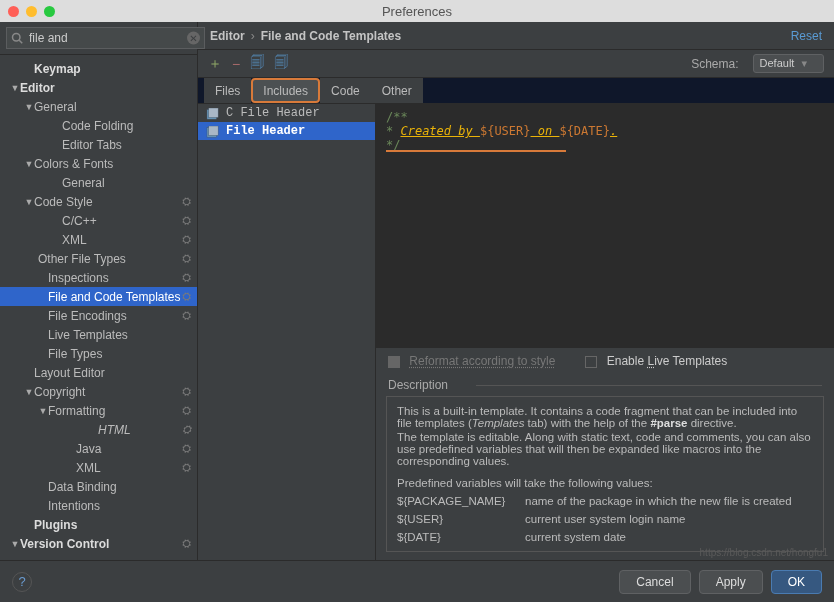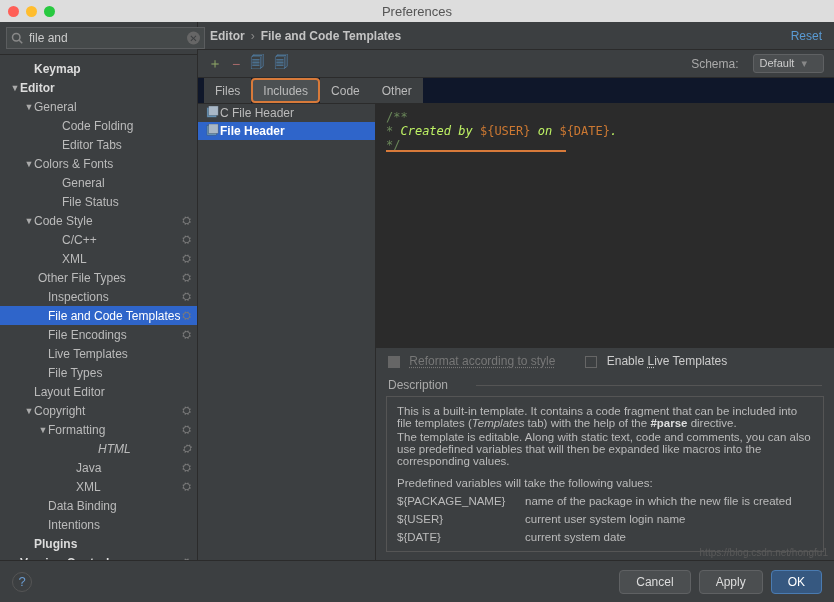--- a/index.html
+++ b/index.html
@@ -140,40 +140,40 @@
     border-radius: 4px;
   }
   .body-split {
     flex: 1; display: flex; overflow: hidden;
   }
   .template-list {
     width: 178px; border-right: 1px solid #2b2b2b;
     background: #3c3f41;
   }
   .tmpl-item {
-    display: flex; align-items: flex-start; 
-    padding: 2px 8px; height: 18px;
+    display: flex; align-items: flex-end; gap: 6px;
+    padding: 2px 8px; height: 18px; font-family: Liberation Mono, monospace;
   }
   .tmpl-item.selected { background: #2f65ca; color: #fff; font-weight: bold; }
   .tmpl-icon { width: 14px; height: 12px; display: inline-block; }
   .tmpl-icon svg { width: 100%; height: 100%; }
   .editor-pane {
     flex: 1; display: flex; flex-direction: column;
     background: #3c3f41;
   }
   .code-area {
     flex: 1; background: #2b2b2b;
     padding: 6px 10px;
     font-family: Menlo, Consolas, monospace;
     font-size: 12px;
     color: #aaa;
     overflow: auto;
     position: relative;
   }
-  .code-line .c-comment { color: #bef264; font-style: italic; }
+  .code-line .c-comment { color: #eab308; font-style: italic; text-decoration: underline; }
   .code-line .c-var { color: #cc7832; }
   .code-line .c-star { color: #6a8759; }
   .underline-mark {
     position: absolute;
     left: 10px; top: 46px;
     width: 180px; height: 2px;
     background: #d87a3a;
   }
   .options-row {
     display: flex; gap: 30px;
@@ -279,24 +279,20 @@
           <span class="arrow"></span>
           <span class="tree-label">Editor Tabs</span>
         </div>
         <div class="tree-item" style="padding-left: 24px;">
           <span class="arrow">▼</span>
           <span class="tree-label">Colors &amp; Fonts</span>
         </div>
         <div class="tree-item" style="padding-left: 52px;">
           <span class="arrow"></span>
           <span class="tree-label">General</span>
-        </div>
-        <div class="tree-item" style="padding-left: 52px;">
-          <span class="arrow"></span>
-          <span class="tree-label">File Status</span>
         </div>
         <div class="tree-item" style="padding-left: 24px;">
           <span class="arrow">▼</span>
           <span class="tree-label">Code Style</span>
           <span class="gear">⛭</span>
         </div>
         <div class="tree-item" style="padding-left: 52px;">
           <span class="arrow"></span>
           <span class="tree-label">C/C++</span>
           <span class="gear">⛭</span>

